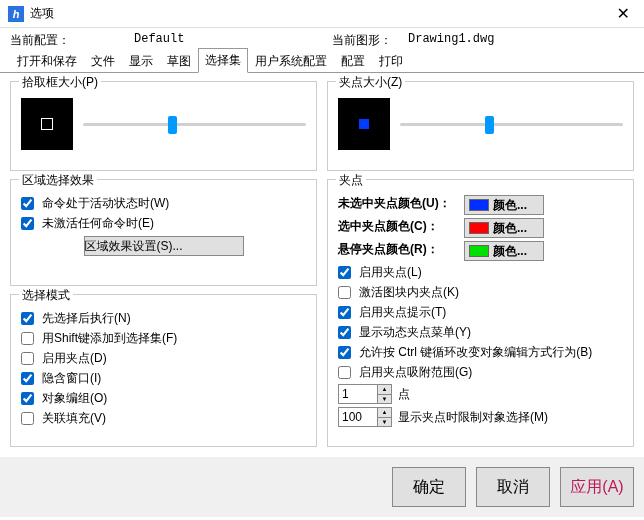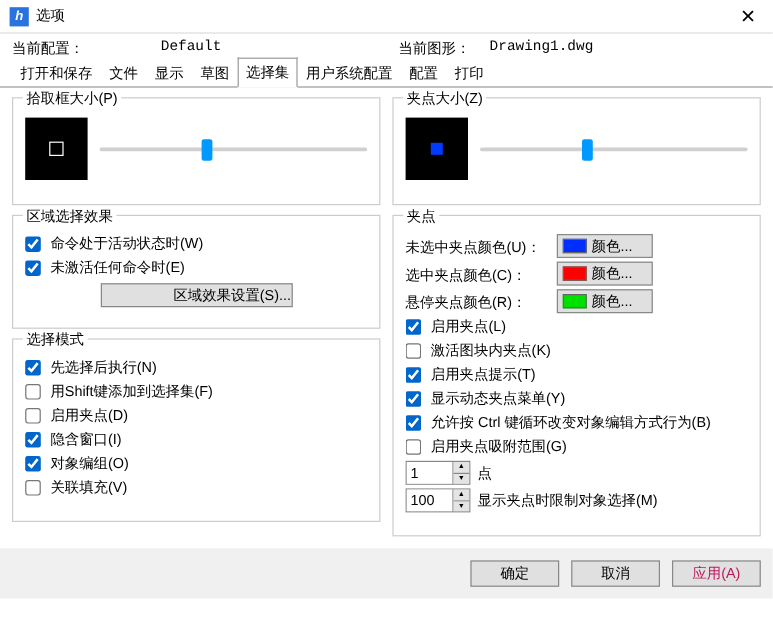--- a/index.html
+++ b/index.html
@@ -139,32 +139,33 @@
   .check-row input[type=checkbox] {
     margin: 0 4px 0 0;
     accent-color: #0066cc;
     width: 13px; height: 13px;
   }
   .longbtn {
     display: block;
     width: 160px;
     height: 20px;
     line-height: 18px;
-    text-align: right;
+    text-align: left;
     border: 1px solid #888;
     background: #e0e0e0;
-    margin: 4px auto 1px auto;
+    margin: 4px auto 13px auto;
     cursor: pointer;
     font-size: 12px;
   }
   .colorrow {
     display: flex;
-    align-items: flex-end;
+    align-items: flex-start;
     margin: 3px 0;
     gap: 6px;
+    font-weight: bold;
   }
   .colorrow .label { flex: 0 0 120px; }
   .colorbtn {
     border: 1px solid #888;
     background: #e0e0e0;
     height: 20px;
     width: 80px;
     display: flex;
     align-items: center;
     padding: 0 4px;
@@ -213,25 +214,25 @@
   .spin .arrows div:first-child { border-bottom: 1px solid #888; }
   .buttons {
     display: flex;
     justify-content: flex-end;
     gap: 10px;
     padding: 10px;
     background: #f0f0f0;
   }
   .btn {
     min-width: 74px;
-    height: 22px;
+    height: 40px;
     border: 1px solid #888;
     background: #e0e0e0;
     cursor: pointer;
-    font-size: 12px;
+    font-size: 16px;
     font-family: inherit;
   }
   .btn:disabled { color: #be185d; cursor: default; }
 </style>
 </head>
 <body>
 
 <div class="titlebar">
   <div class="icon">h</div>
   <div class="title">选项</div>

